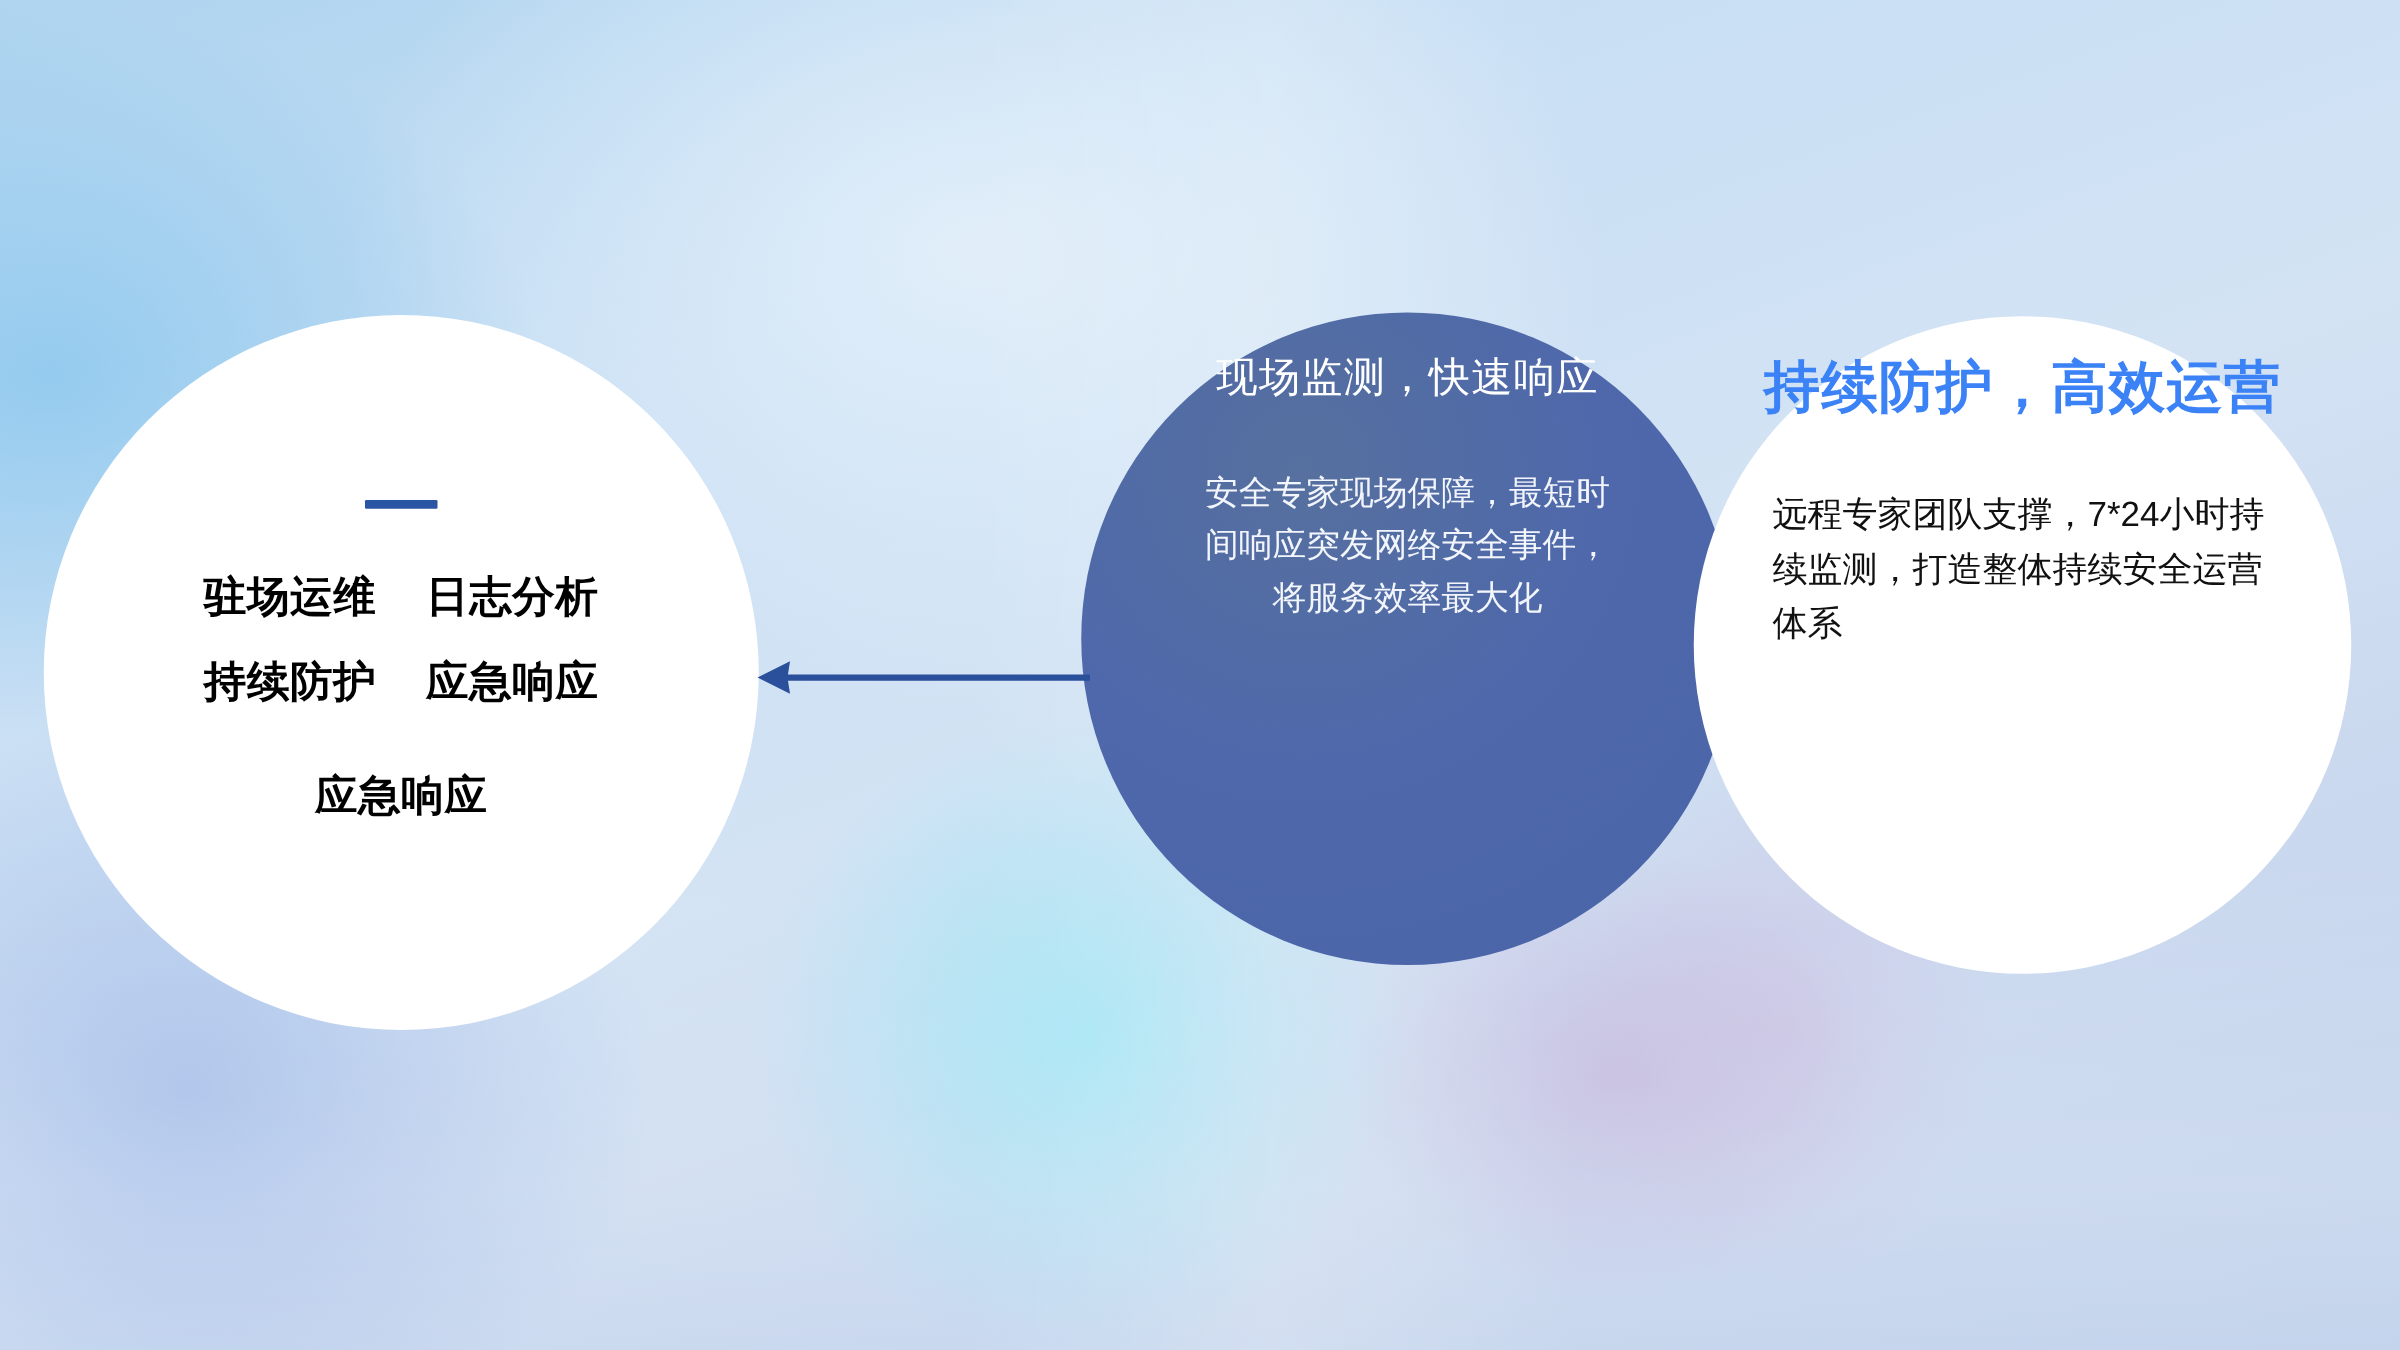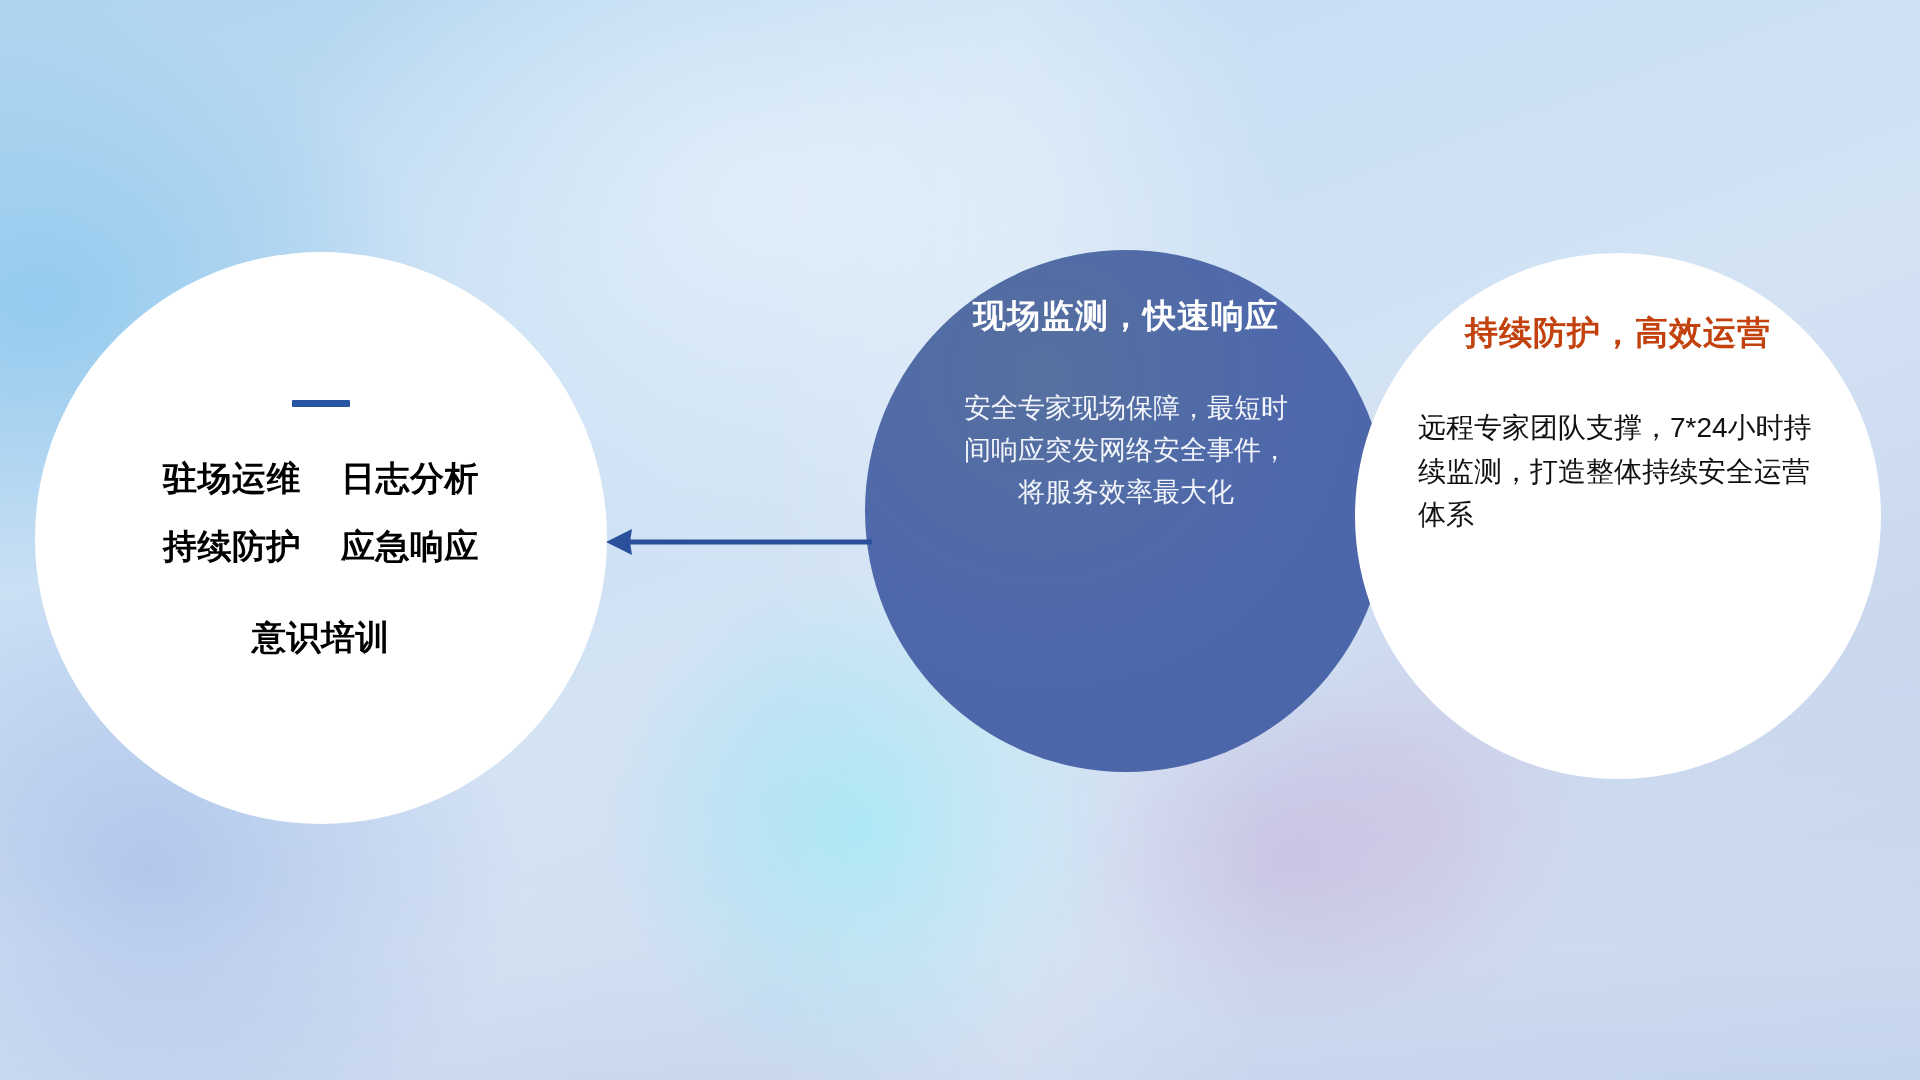--- a/index.html
+++ b/index.html
@@ -55,39 +55,39 @@
   #left-keywords .kw-row.last{margin-top:22px;}
 
   
   #circle-middle{
     left:865px;top:250px;width:522px;height:522px;
     background:radial-gradient(circle at 34% 24%, #56709f 0%, #4e68ab 46%, #4a64a8 100%);
     z-index:4;
     display:flex;flex-direction:column;align-items:center;
   }
   #middle-title{
-    margin-top:44px;
-    color:#ffffff;font-weight:bold;font-size:33px;letter-spacing:1px;
+    margin-top:30px;
+    color:#ffffff;font-weight:normal;font-size:33px;letter-spacing:1px;
     white-space:nowrap;
   }
   #middle-body{
     margin-top:48px;width:350px;
     color:#f2f5fb;font-size:27px;line-height:1.56;text-align:center;
   }
 
   
   #circle-right{
     left:1355px;top:253px;width:526px;height:526px;
     background:#ffffff;
     z-index:5;
     display:flex;flex-direction:column;align-items:center;
   }
   #right-title{
-    margin-top:58px;
-    color:#c2410c;font-weight:bold;font-size:33px;letter-spacing:1px;
+    margin-top:27px;
+    color:#3b82f6;font-weight:bold;font-size:45px;letter-spacing:1px;
     white-space:nowrap;
   }
   #right-body{
     margin-top:50px;width:400px;
     color:#111;font-size:28px;line-height:1.56;text-align:left;
   }
 
   
   #flow-arrow{
     position:absolute;left:600px;top:520px;width:275px;height:44px;
@@ -97,21 +97,21 @@
 </head>
 <body>
 
 <div id="stage">
 
   <div class="circle" id="circle-left">
     <div id="left-dash"></div>
     <div id="left-keywords">
       <div class="kw-row">驻场运维    日志分析</div>
       <div class="kw-row">持续防护    应急响应</div>
-      <div class="kw-row last">意识培训</div>
+      <div class="kw-row last">应急响应</div>
     </div>
   </div>
 
   <svg id="flow-arrow" viewBox="0 0 275 44">
     <line x1="272" y1="22" x2="26" y2="22" stroke="#2a4f9b" stroke-width="5"></line>
     <polygon points="6,22 32,9 30,22 32,35" fill="#2a4f9b"></polygon>
   </svg>
 
   <div class="circle" id="circle-middle">
     <div id="middle-title">现场监测，快速响应</div>

